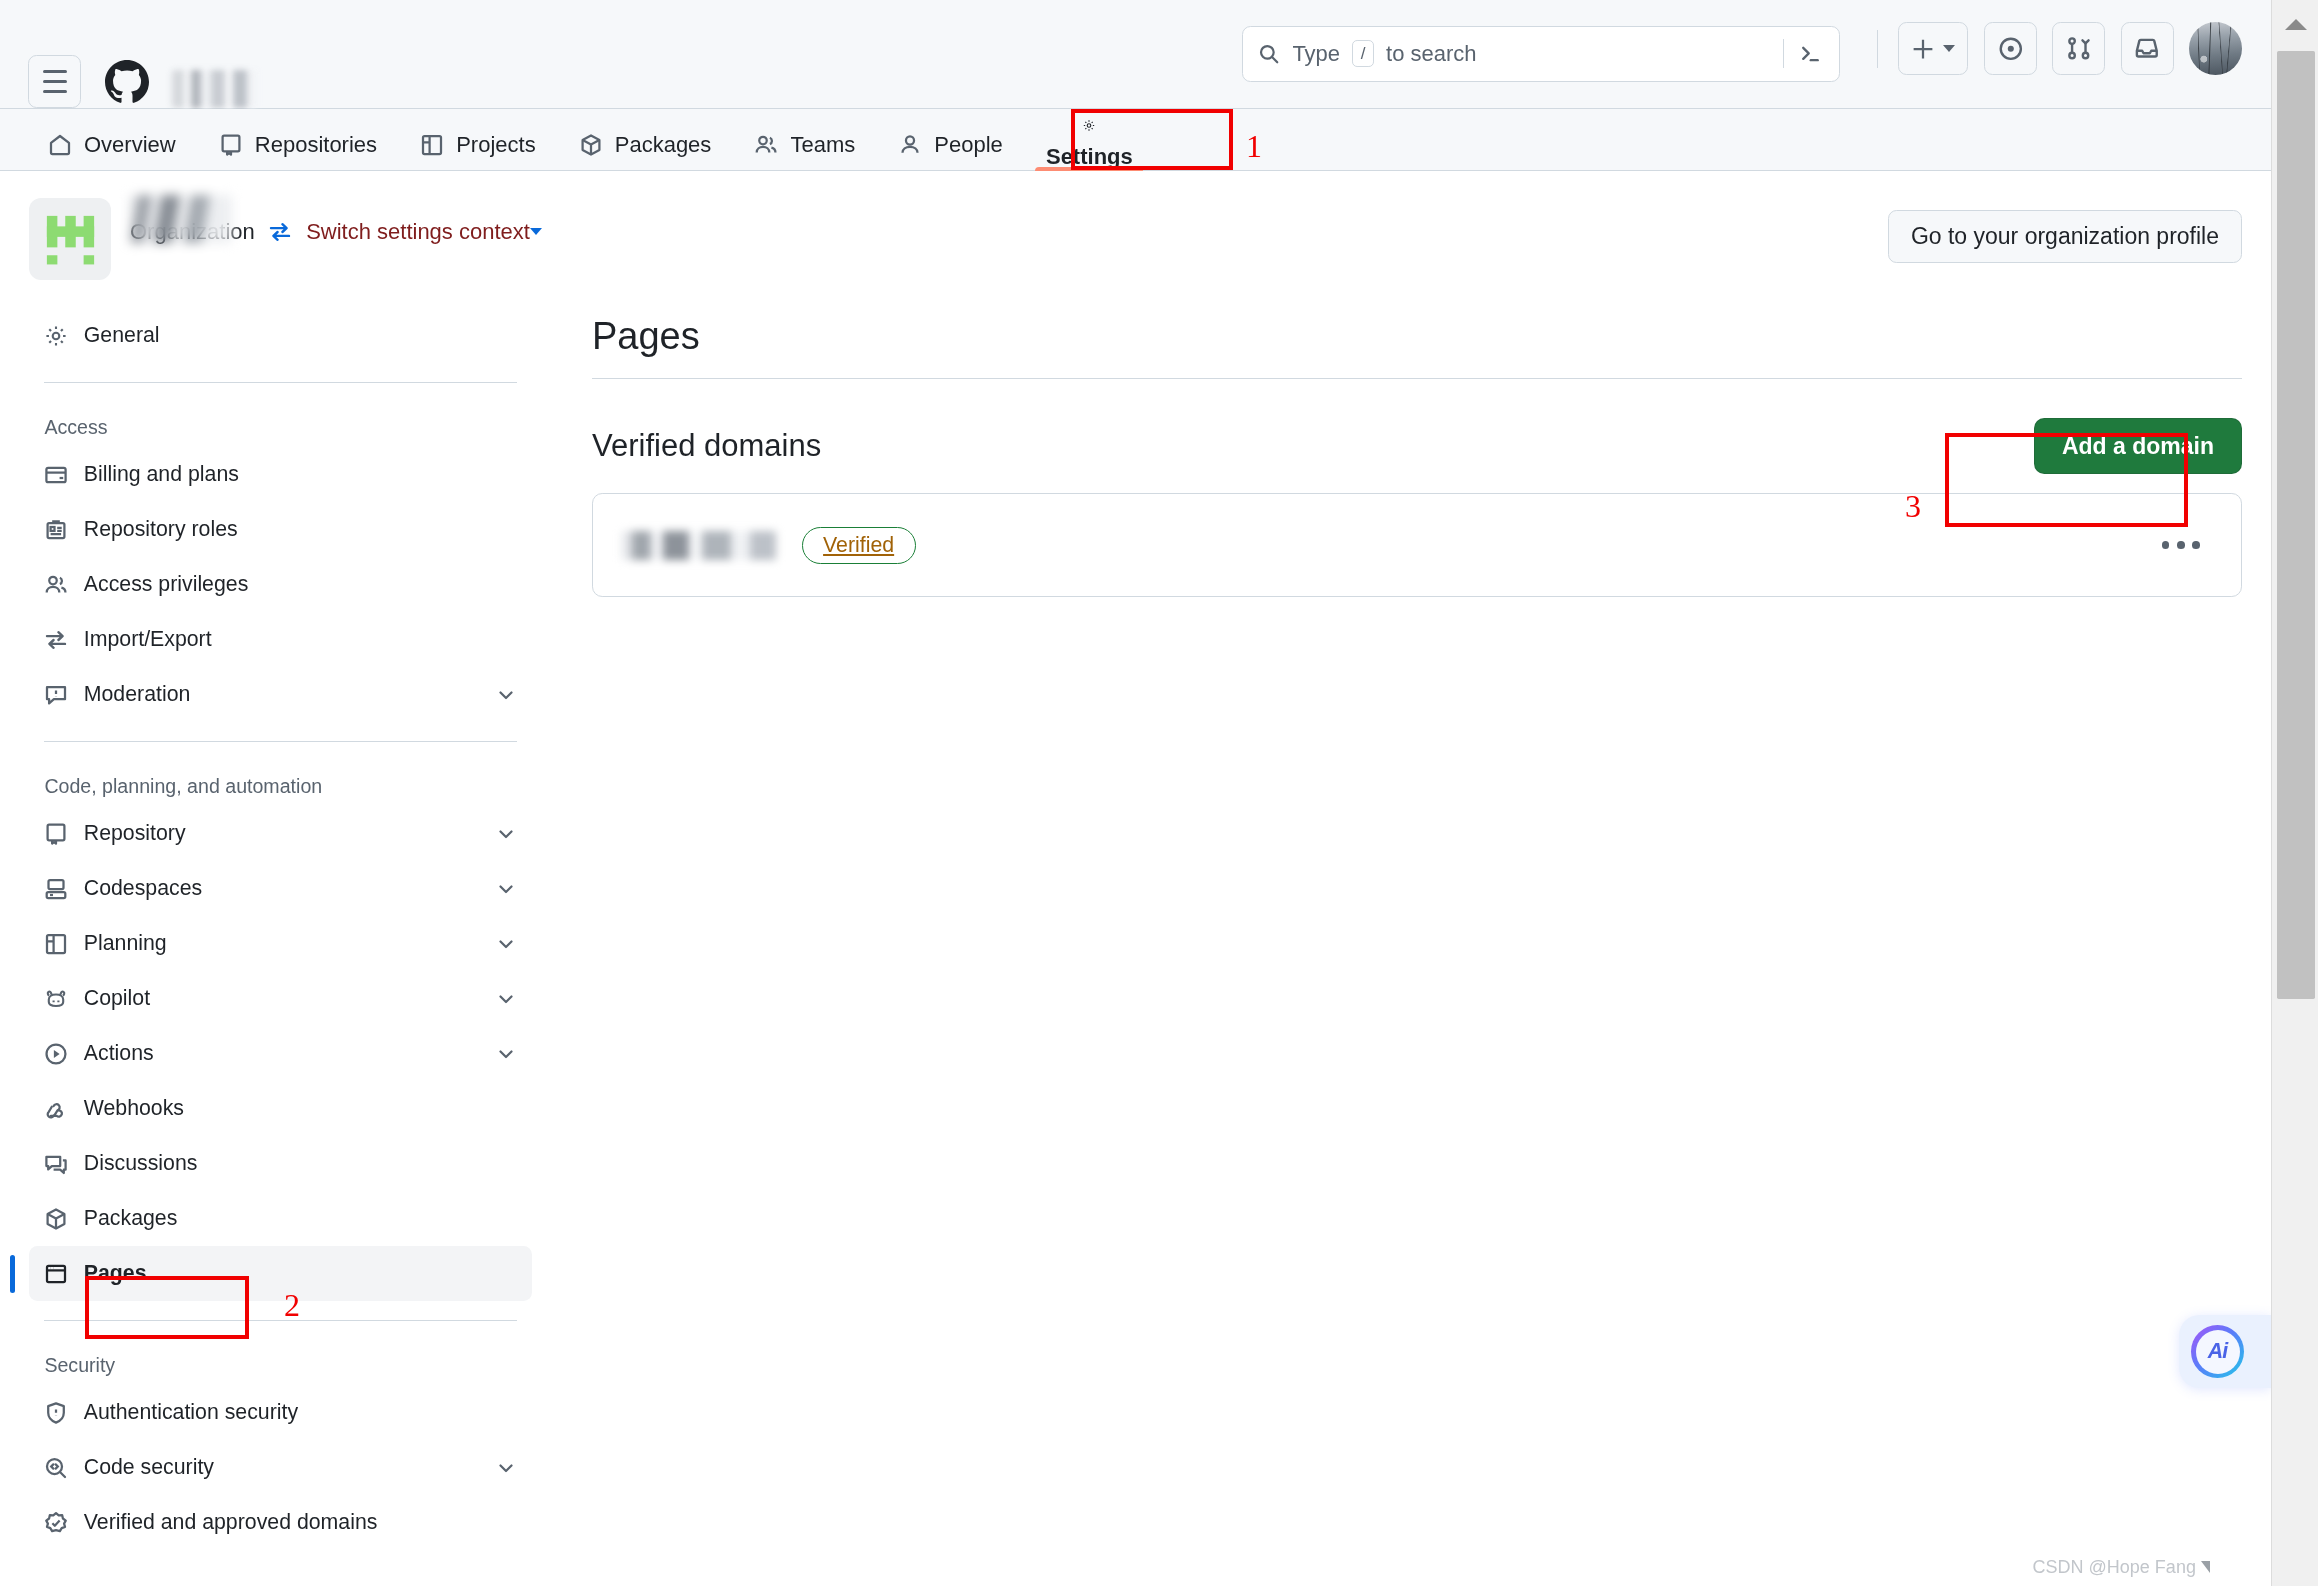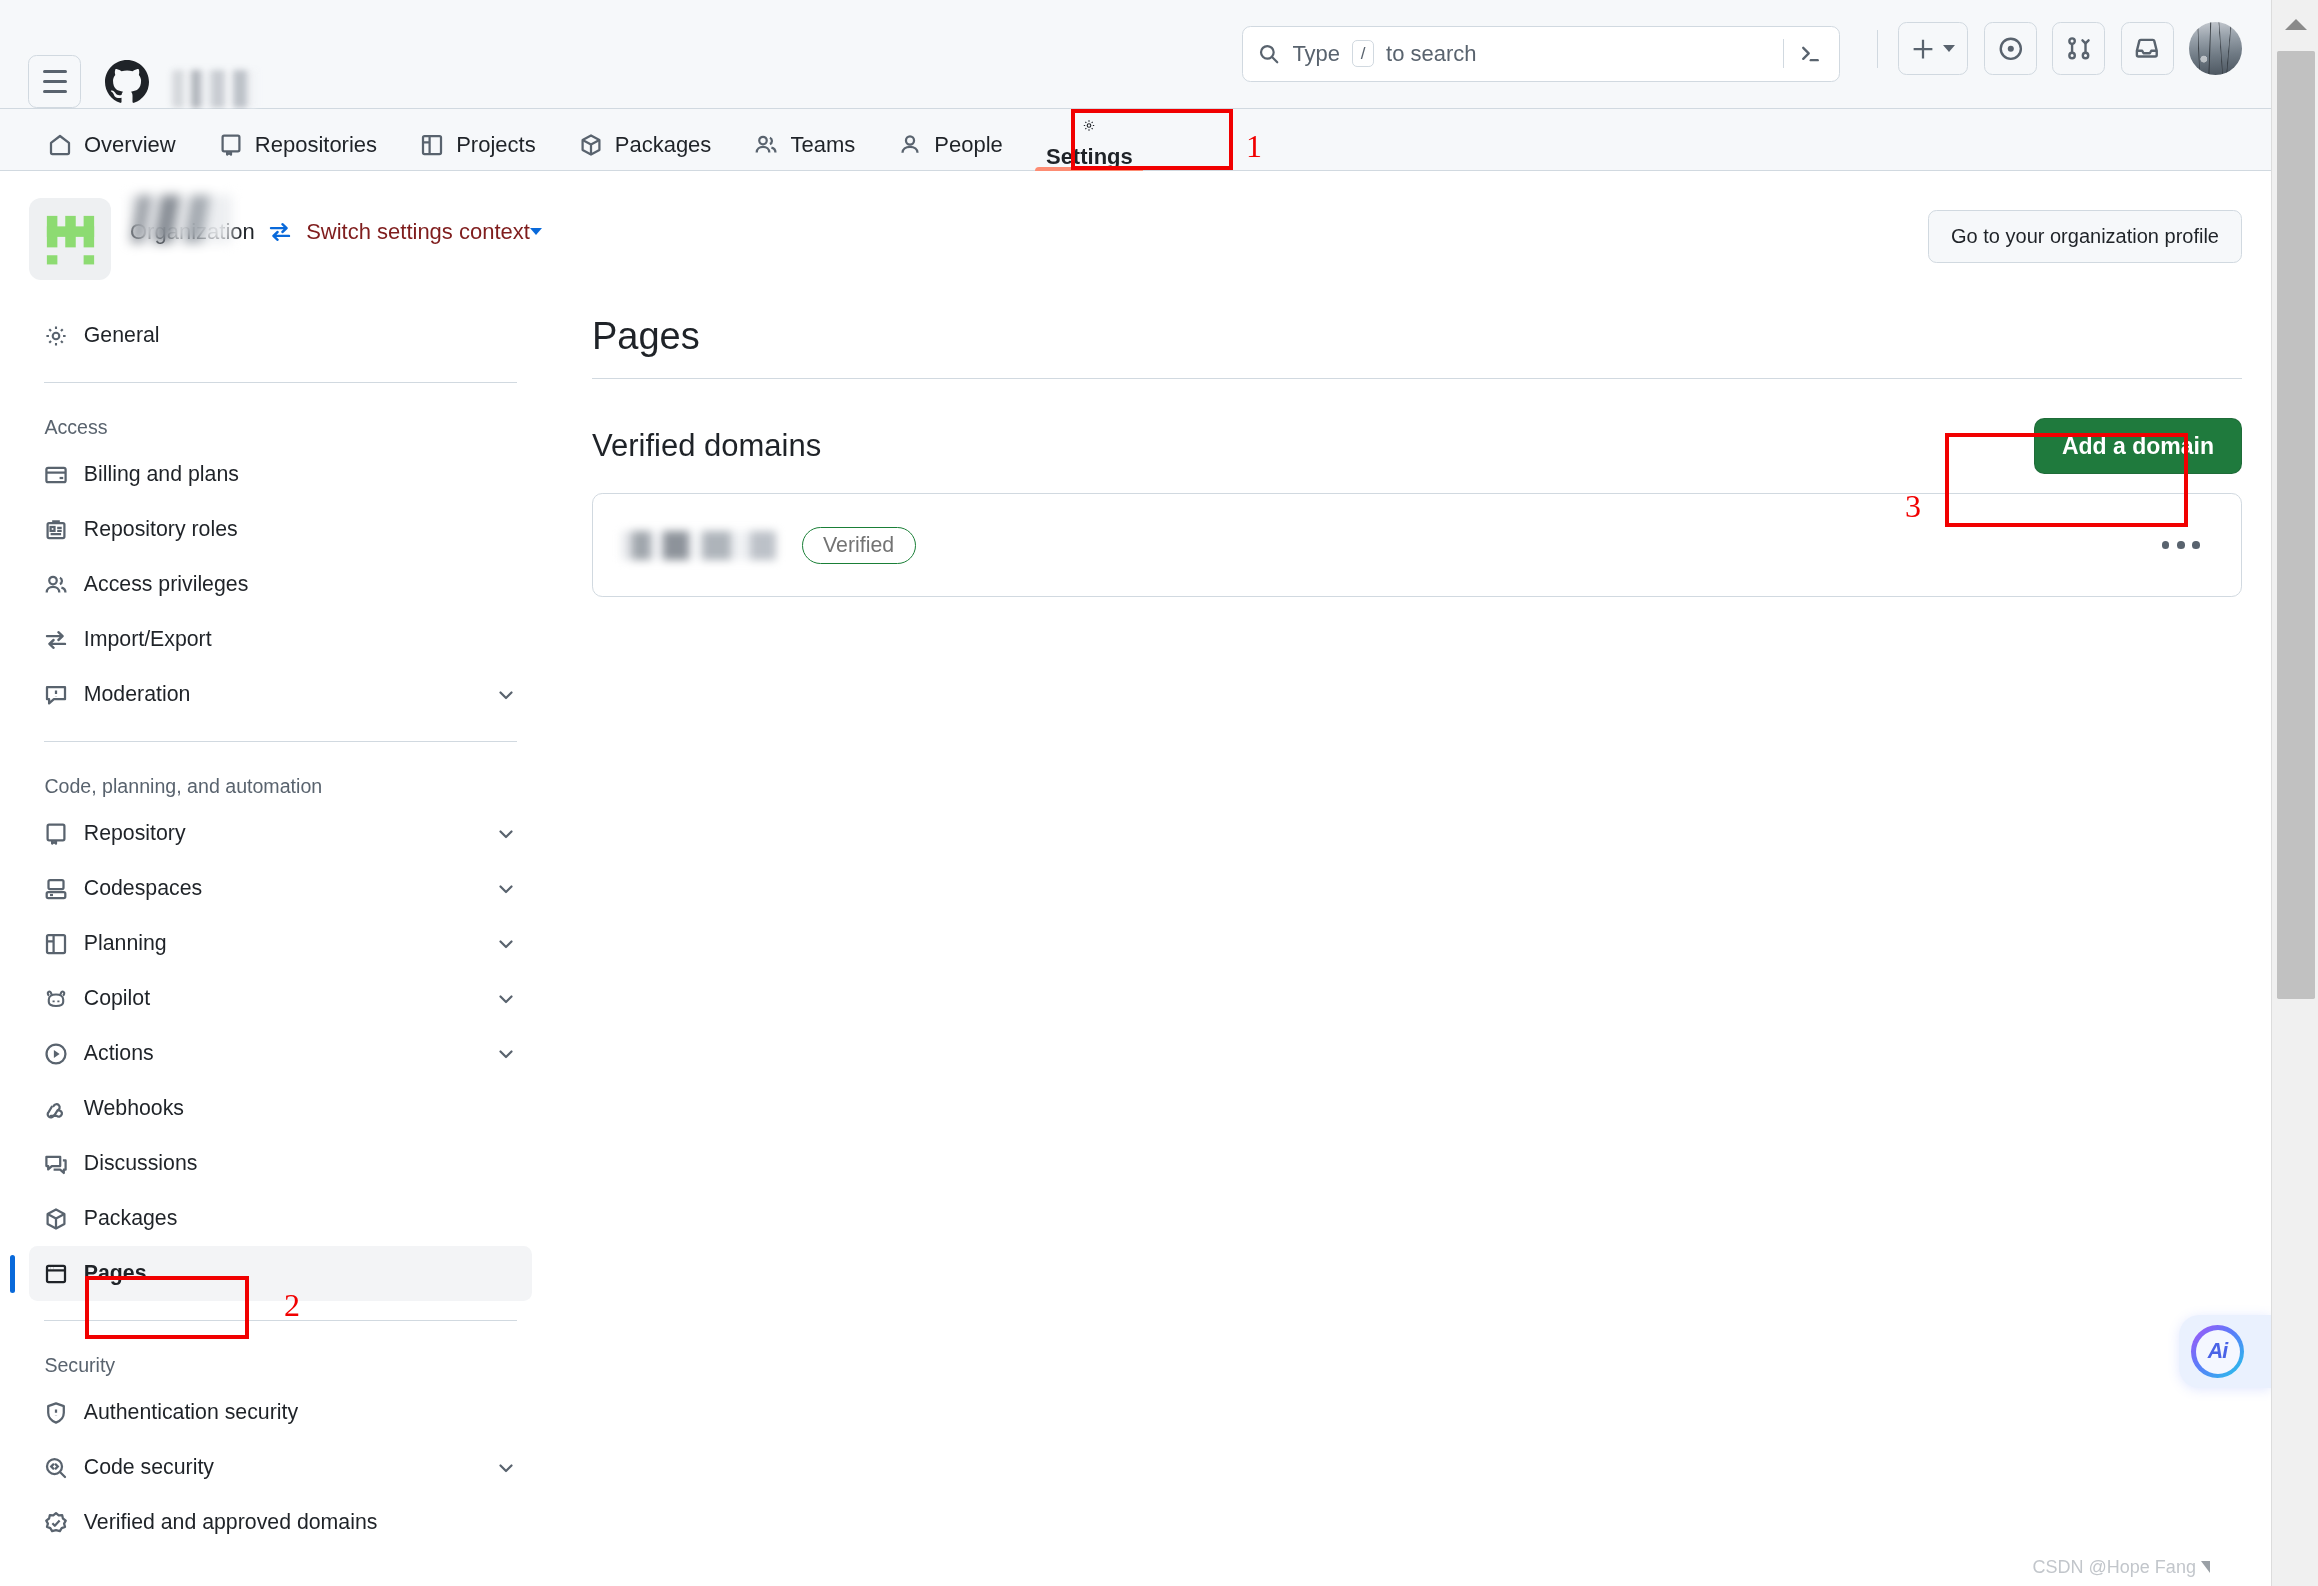--- a/index.html
+++ b/index.html
@@ -64,21 +64,21 @@
   .orghdr { position:relative; padding:27px 29px 0 29px; display:flex; align-items:flex-start; height:137px; }
   .org-avatar { width:82px; height:82px; border-radius:12px; background:#eef0f2; display:flex; align-items:center; justify-content:center; margin-right:19px; flex:none; }
   .org-meta { position:relative; padding-top:6.8px; }
   .org-blurname { position:absolute; left:0; top:-3.4px; width:102px; height:48px;
     background:
       linear-gradient(100deg, rgba(225,227,230,.9) 0 8.5px, rgba(150,155,162,.95) 8.5px 22px, rgba(240,241,244,.9) 22px 31px, rgba(130,136,144,.95) 31px 50px, rgba(245,246,248,.9) 50px 60px, rgba(160,166,173,.95) 60px 79px, rgba(235,237,240,.9) 79px 102px);
     filter: blur(5.1px); border-radius:2.6px; }
   .org-line { display:flex; align-items:center; gap:13.7px; margin-top:14px; font-size:22px; color:#1f2328; }
   .switch-link { color:#7f1d1d; cursor:pointer; display:flex; align-items:center; gap:0; }
   .switch-caret { width:0;height:0;border-left:6.8px solid transparent;border-right:6.8px solid transparent;border-top:7.7px solid #0969da; }
-  .goprofile { position:absolute; right:29px; top:39px; height:53px; padding:0 22px; border:0.9px solid #d1d9e0; border-radius:8.5px; background:#f6f8fa; color:#1f2328; font-size:20px; display:flex; align-items:center; cursor:pointer; }
+  .goprofile { position:absolute; right:29px; top:39px; height:53px; padding:0 22px; border:0.9px solid #d1d9e0; border-radius:8.5px; background:#f6f8fa; color:#1f2328; font-size:23px; display:flex; align-items:center; cursor:pointer; }
 
   
   .body { display:flex; padding:0 29px; }
   .sidebar { width:529px; flex:none; padding-right:25.6px; }
   .side-item { display:flex; align-items:center; gap:15.4px; height:55px; padding:0 15.4px; border-radius:8.5px; font-size:21.3px; color:#1f2328; cursor:pointer; position:relative; }
   .side-item .chev { margin-left:auto; }
   .side-item.current { background:#f3f4f6; font-weight:600; }
   .side-item.current::before { content:""; position:absolute; left:-19px; top:8.5px; bottom:8.5px; width:5.1px; background:#0969da; border-radius:5.1px; }
   .side-sep { height:0.9px; background:#d1d9e0; margin:19px 15.4px; }
   .side-group { font-size:19.6px; color:#59636e; padding:13.7px 15.4px 8.5px 15.4px; }
@@ -88,21 +88,21 @@
   .main-rule { height:0.9px; background:#d1d9e0; margin-bottom:39px; }
   .section-row { display:flex; align-items:center; justify-content:space-between; position:relative; padding-bottom:19px; }
   .section-title { font-size:31px; color:#1f2328; }
   .btn-green { background:#1f7a3d; color:#ffffff; font-size:23px; font-weight:600; border:0.9px solid rgba(31,35,40,.15); border-radius:10.2px; padding:0 27px; height:56px; display:flex; align-items:center; cursor:pointer; }
   .card { border:0.9px solid #d1d9e0; border-radius:10.2px; background:#fff; }
   .domain-row { display:flex; align-items:center; padding:25.6px 29px; min-height:102px; }
   .domain-blur { width:154px; height:29px; margin-right:25.6px;
     background:
       linear-gradient(90deg, rgba(225,227,231,.9) 0 10.2px, rgba(155,161,168,.95) 10.2px 29px, rgba(242,243,246,.9) 29px 41px, rgba(135,141,149,.95) 41px 67px, rgba(247,248,250,.9) 67px 80px, rgba(170,176,183,.95) 80px 109px, rgba(238,240,243,.9) 109px 128px, rgba(185,190,197,.95) 128px 154px);
     filter: blur(4.3px); border-radius:2.6px; }
-  .badge-verified { border:0.9px solid #1a7f37; color:#737373; border-radius:853px; font-size:21.3px; padding:6.8px 20.5px; line-height:1; }
+  .badge-verified { border:0.9px solid #1a7f37; color:#a16207; border-radius:853px; font-size:21.3px; padding:6.8px 20.5px; line-height:1;text-decoration:underline; }
   .kebab { margin-left:auto; display:flex; align-items:center; gap:7.7px; cursor:pointer; padding:12px; }
   .kebab i { width:7.7px; height:7.7px; border-radius:50%; background:#59636e; display:block; }
 
   
   .ai-widget { position:absolute; right:0px; top:1315px; width:92px; height:73px; background:#eaf1fe; border-radius:20.5px 0 0 20.5px; box-shadow:0 1.7px 12px rgba(90,120,255,.18); display:flex; align-items:center; padding-left:12px; cursor:pointer; }
   .ai-ring { width:53px; height:53px; border-radius:50%; background:linear-gradient(135deg,#a855f7 0%, #5b7cfa 45%, #22c7e8 100%); display:flex; align-items:center; justify-content:center; }
   .ai-inner { width:44px; height:44px; border-radius:50%; background:#f4f7ff; display:flex; align-items:center; justify-content:center; font-size:21.3px; font-weight:700; font-style:italic; color:#4a63e7; letter-spacing:-0.9px; }
 
   .watermark { position:absolute; right:61px; bottom:8.5px; color:#c2c6cb; font-size:18px; display:flex; align-items:center; gap:5.1px; }
   .wm-tri { width:0;height:0;border-left:9.4px solid transparent;border-right:0 solid transparent;border-top:12px solid #9aa0a6; }

